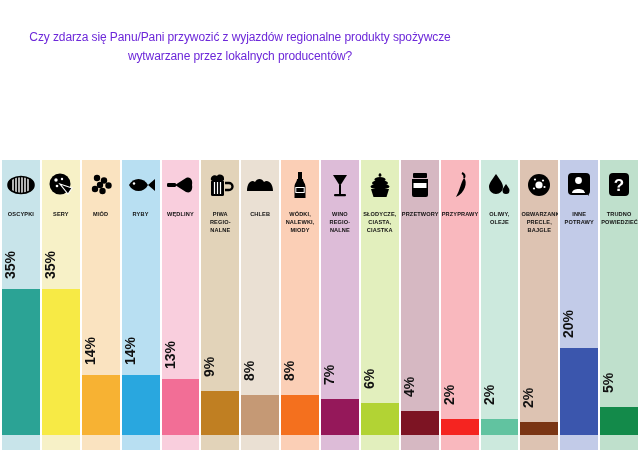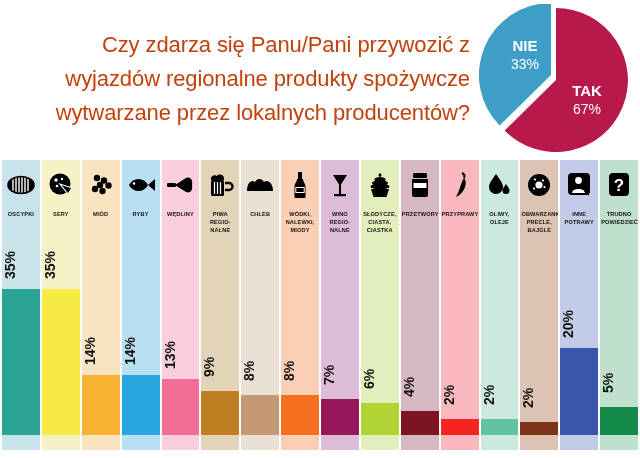--- a/index.html
+++ b/index.html
@@ -9,24 +9,24 @@
     font-family:"Liberation Sans",sans-serif;
     overflow:hidden;
     position:relative;
   }
   
   #header{
     position:absolute;left:0;top:0;width:640px;height:155px;
   }
   #question{
     position:absolute;left:10px;top:28px;width:460px;
-    text-align:right;
-    font-size:22px;
+    text-align:center;
+    font-size:12px;
     line-height:1.55;
-    color:#c2410c;
+    color:#6d28d9;
     letter-spacing:-0.1px;
   }
   
   #pie-wrap{
     position:absolute;left:472px;top:4px;width:164px;height:150px;
   }
   #pie-svg{display:block;}
   .pie-label{
     font-family:"Liberation Sans",sans-serif;
     fill:#ffffff;
@@ -81,36 +81,20 @@
     justify-content:center;
     letter-spacing:0px;
   }
 </style>
 </head>
 <body>
 
 <div id="header">
   <div id="question">Czy zdarza się Panu/Pani przywozić z wyjazdów regionalne produkty spożywcze wytwarzane przez lokalnych producentów?</div>
 
-  <div id="pie-wrap">
-    <svg id="pie-svg" width="164" height="150" viewBox="0 0 164 150">
-
-      <path d="M 84 76 L 84 4 A 72 72 0 1 1 32.6 126.5 Z" fill="#b8194b"></path>
-
-      <path d="M 79 71 L 79 -1 A 72 72 0 0 0 27.6 121.5 Z" fill="#3e9ec6"></path>
-      <g class="pie-label">
-        <text x="53" y="47" class="big">NIE</text>
-        <text x="53" y="65" class="small">33%</text>
-      </g>
-      <g class="pie-label">
-        <text x="115" y="92" class="big">TAK</text>
-        <text x="115" y="110" class="small">67%</text>
-      </g>
-    </svg>
-  </div>
 </div>
 
 <div id="columns">
     <div class="col" style="background: rgb(200, 228, 234);">
       <div class="icon-box">
         <svg width="30" height="26" viewBox="0 0 30 26">
           <ellipse cx="15" cy="13" rx="13" ry="8.5" fill="#000"></ellipse>
           <g stroke="#fff" stroke-width="1.4">
             <path d="M7 6.3V19.7M10 5.2V20.8M13 4.8V21.2M16 4.8V21.2M19 5.2V20.8M22 6.3V19.7"></path>
           </g>

